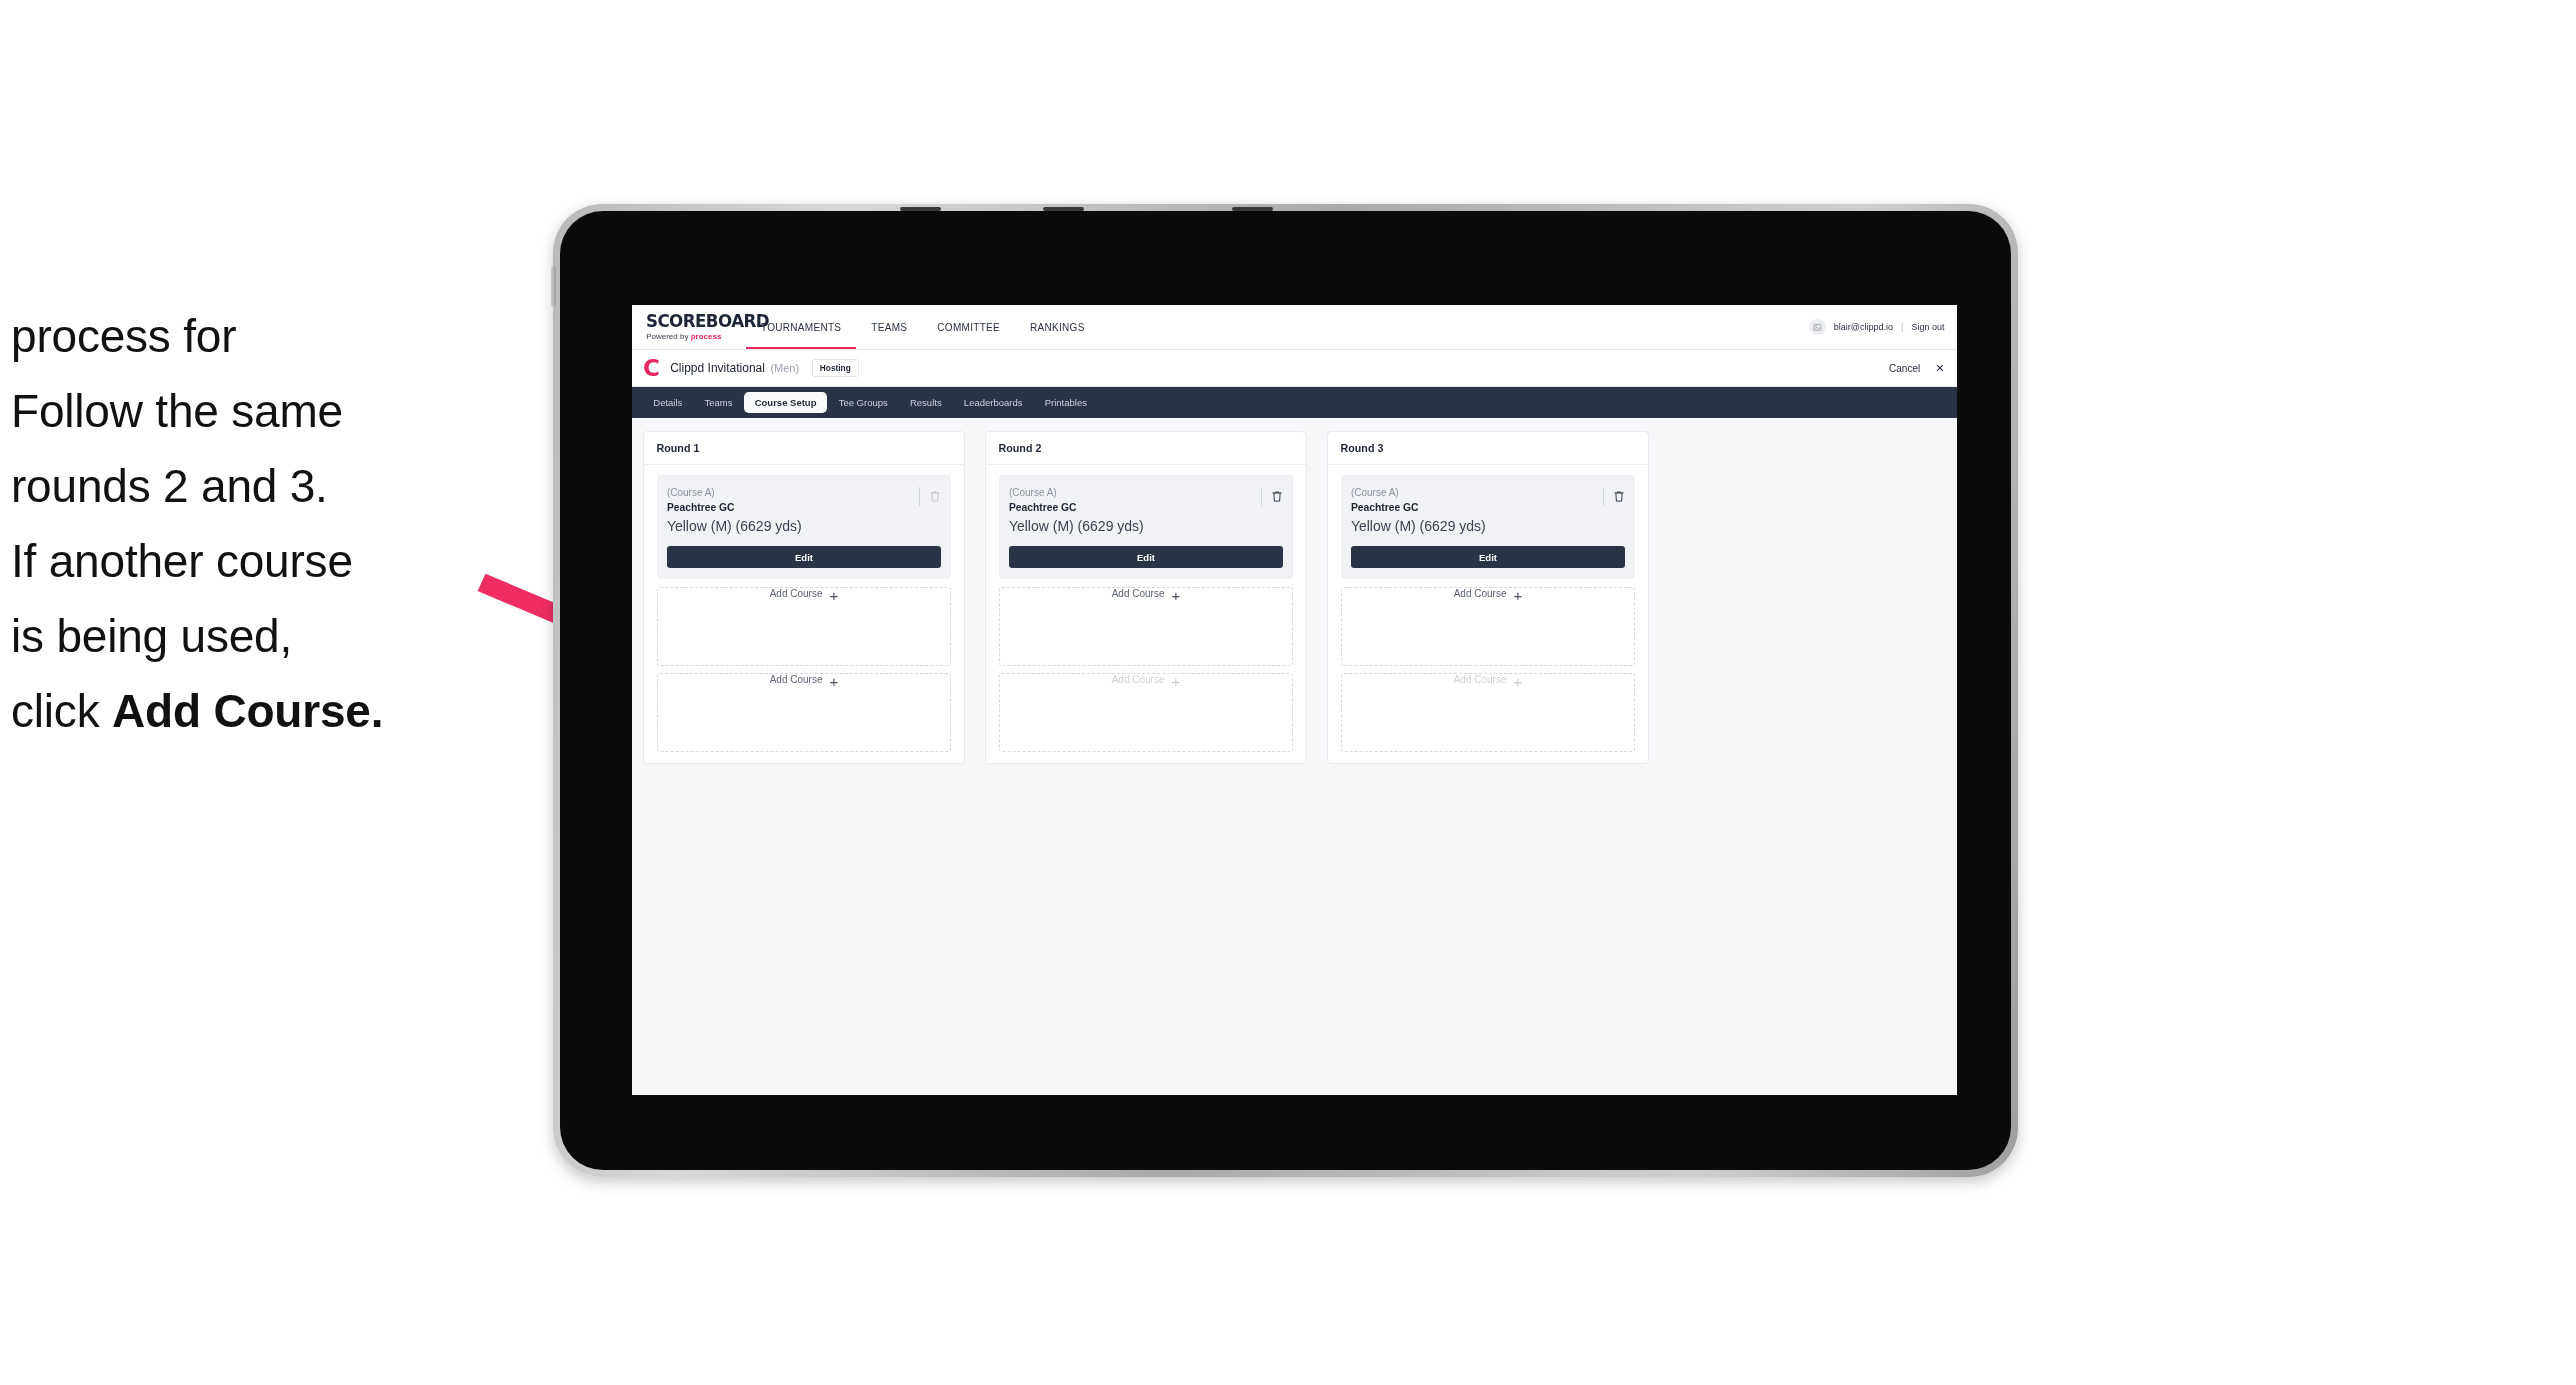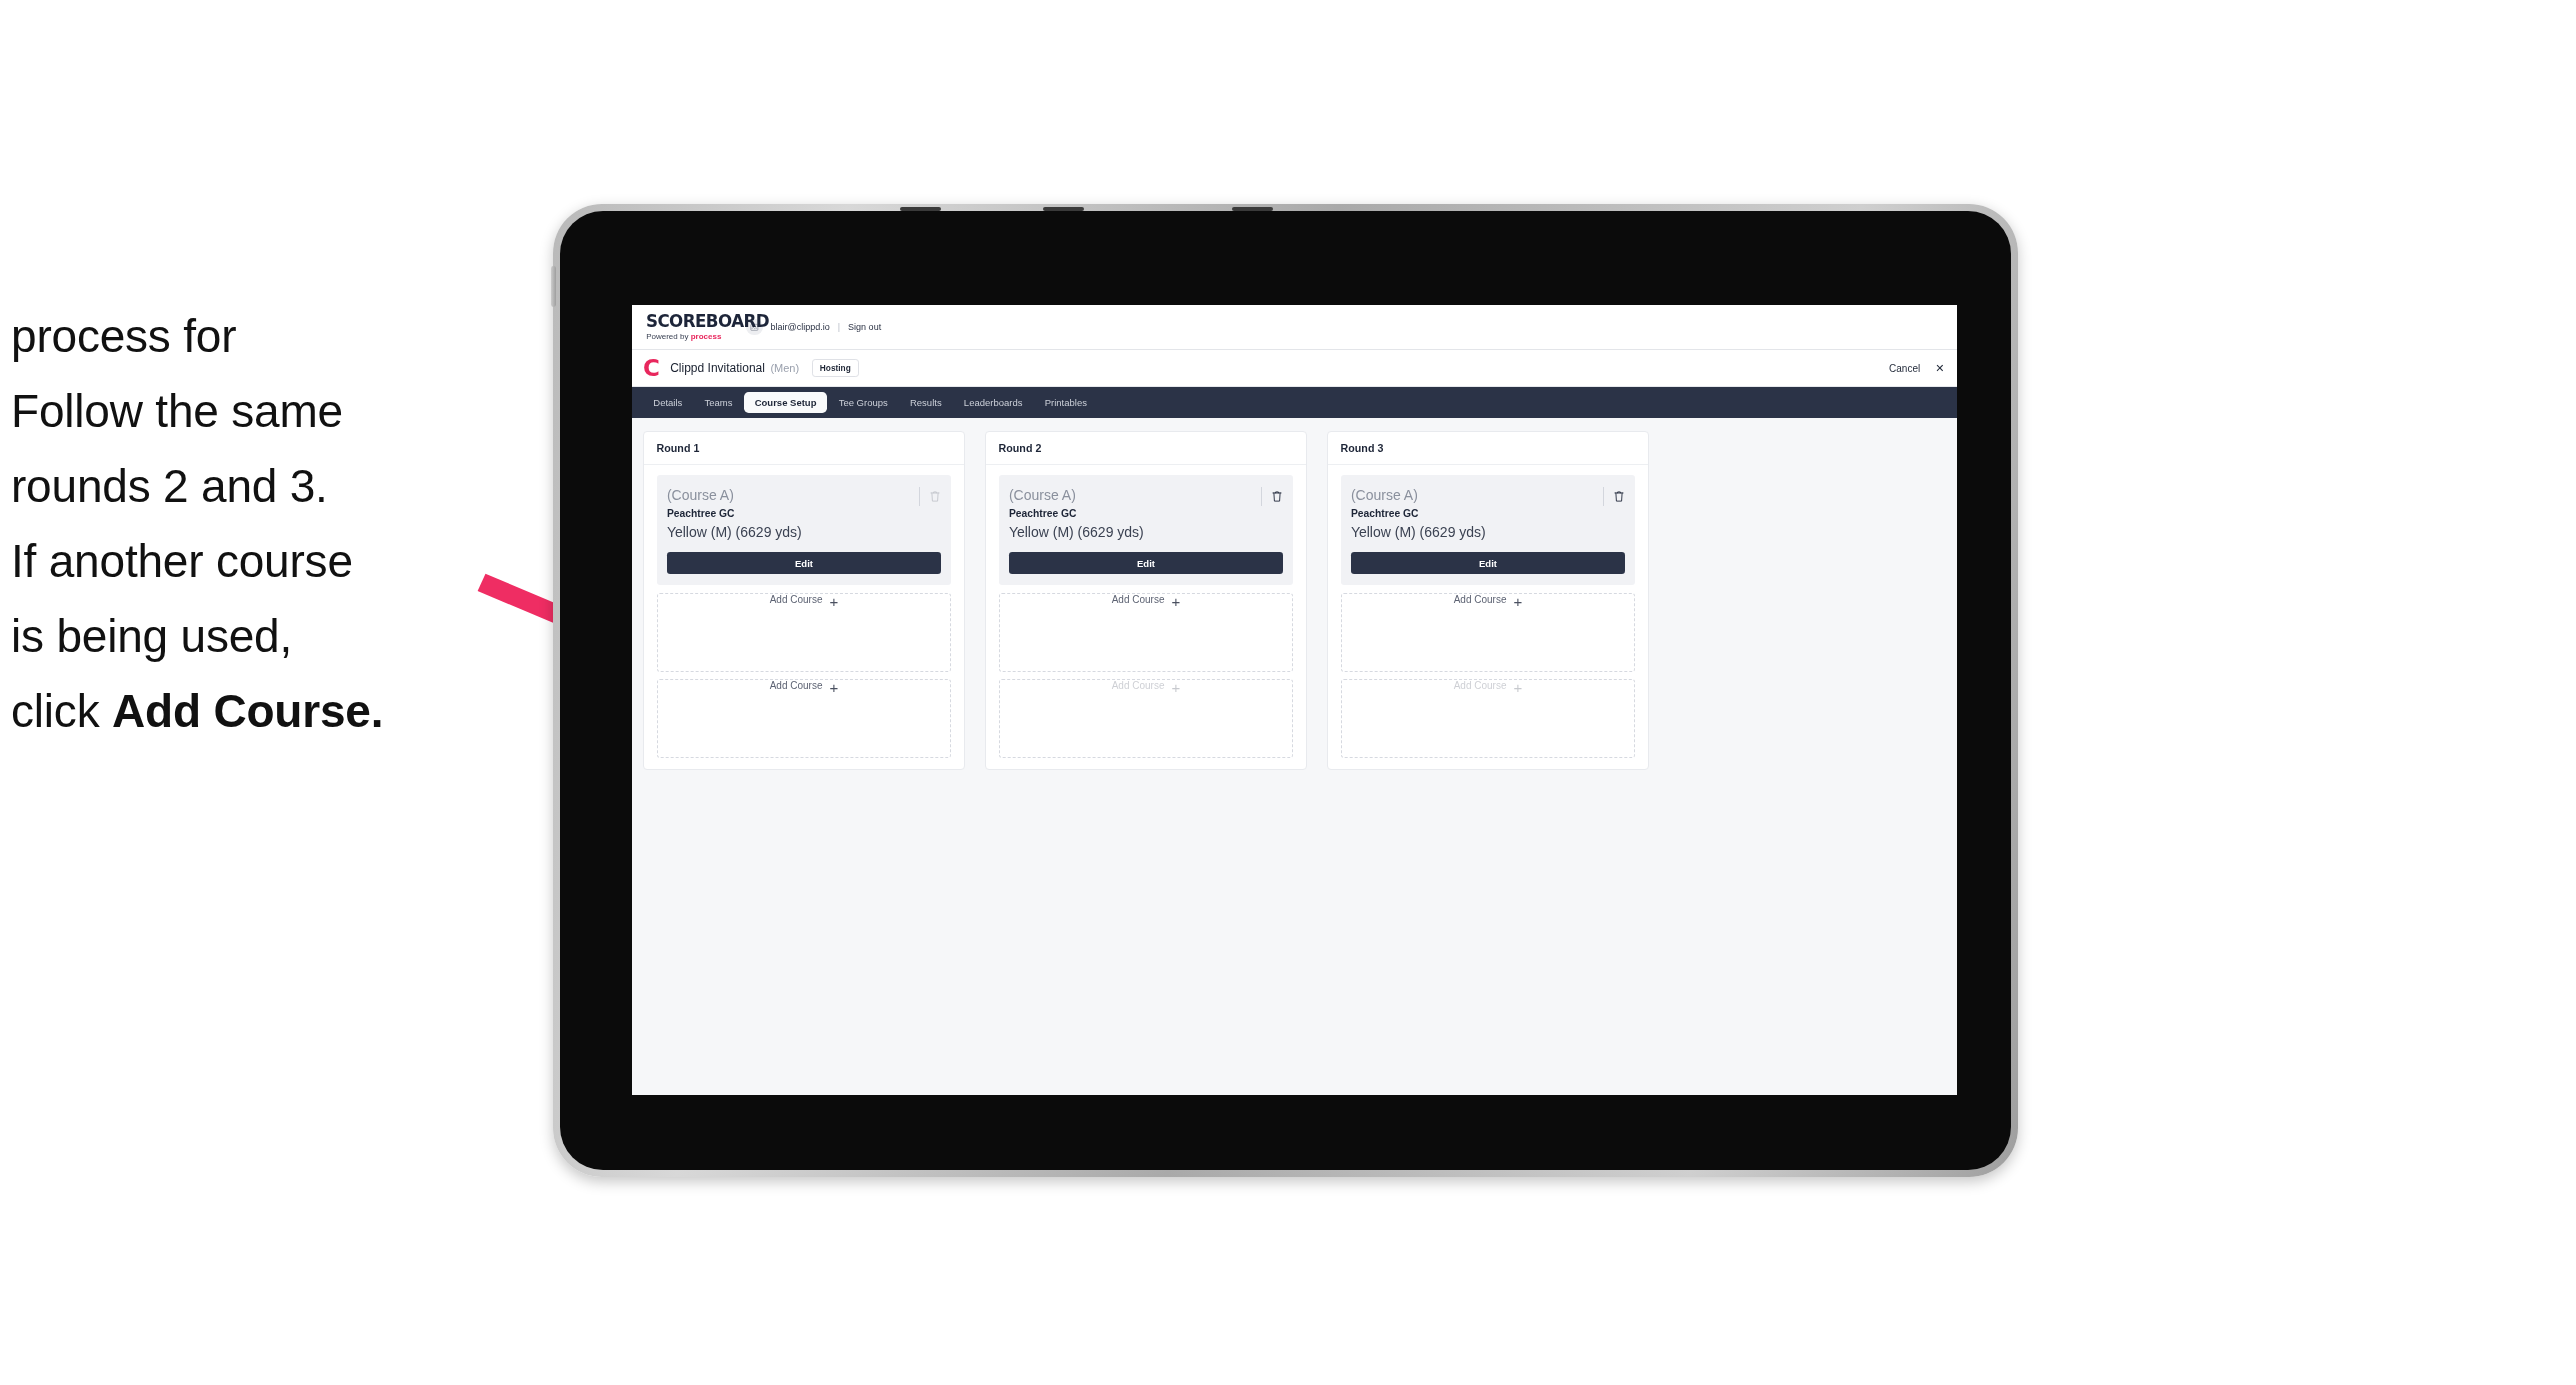--- a/index.html
+++ b/index.html
@@ -279,21 +279,21 @@
     padding: 9.5px 12.6px 11px 12.6px;
   }
   .course-card {
     background: #f1f2f5;
     border-radius: 3.2px;
     padding: 10.3px 10.3px 11px 10.3px;
     position: relative;
   }
   .course-meta { padding-right: 55px; }
   .course-label {
-    font-size: 14px;
+    font-size: 10px;
     color: #8a909d;
     line-height: 1.5;
   }
   .course-name {
     font-size: 10.3px;
     font-weight: 700;
     color: #1d2537;
     line-height: 1.55;
   }
   .course-tee {
@@ -388,20 +388,34 @@
   <div class="sensor sensor-c"></div>
   <div class="sensor sensor-d"></div>
   <div class="sensor sensor-e"></div>
 
   <div class="device-screen">
 
     <div class="app-header">
       <div class="brand">
         <div class="brand-title">SCOREBOARD</div>
         <div class="brand-sub"><span>Powered by </span><span class="clippd">process</span></div>
+      </div>
+      <div class="main-nav">
+        <div class="nav-item active">
+            <span>TOURNAMENTS</span>
+          </div>
+        <div class="nav-item">
+            <span>TEAMS</span>
+          </div>
+        <div class="nav-item">
+            <span>COMMITTEE</span>
+          </div>
+        <div class="nav-item">
+            <span>RANKINGS</span>
+          </div>
       </div>
       <div class="header-right">
         <div class="avatar">
           <svg width="8.7" height="8.7" viewBox="0 0 16 16" fill="none" stroke="#8b909c" stroke-width="1.3">
             <rect x="1.5" y="2.5" width="13" height="11" rx="1.3"></rect>
             <path d="M2.5 11.5l3.6-3.6 2.6 2.6 2.2-2 2.6 2.6"></path>
             <circle cx="5.6" cy="6" r="1.1"></circle>
           </svg>
         </div>
         <span>blair@clippd.io</span>

